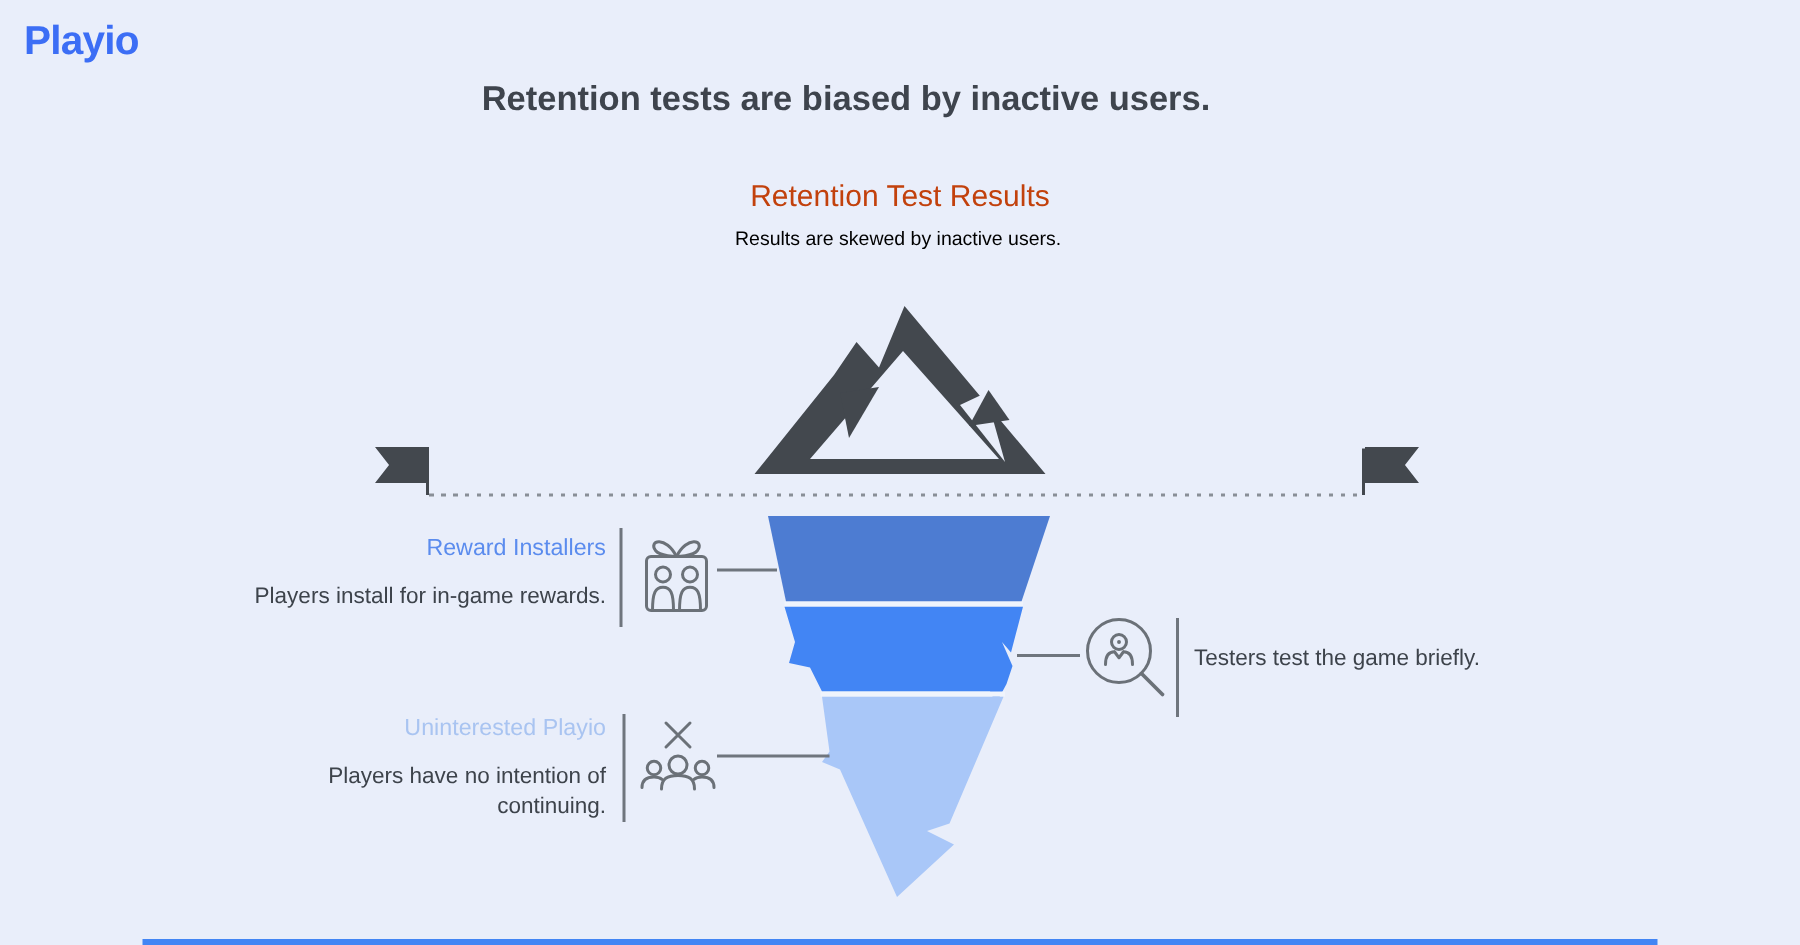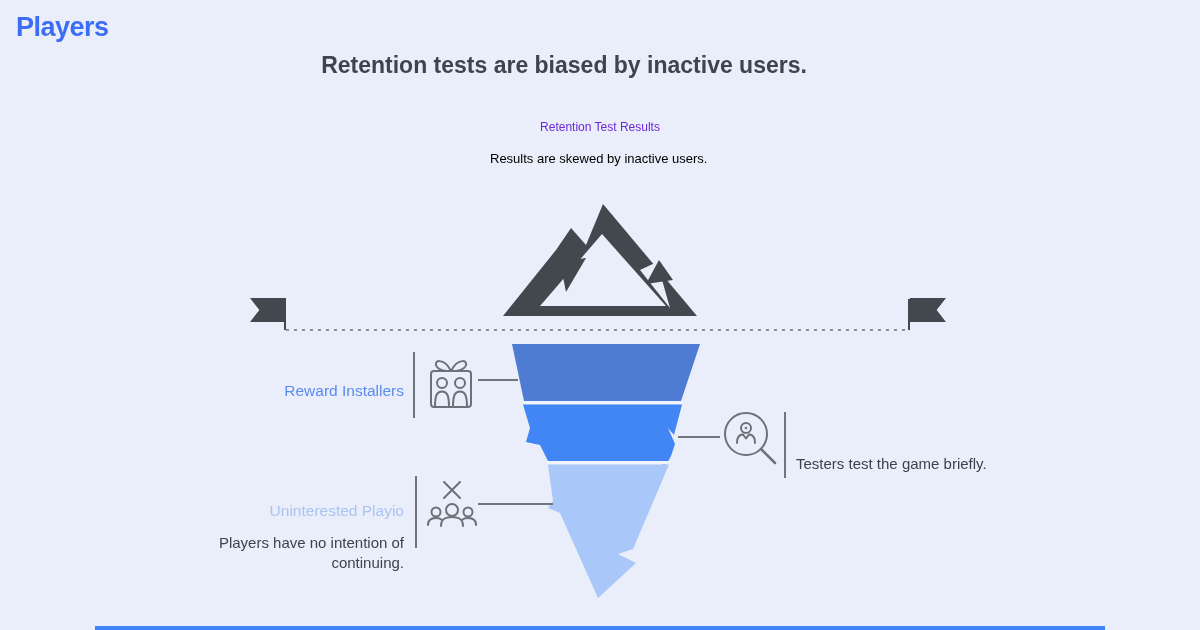--- a/index.html
+++ b/index.html
@@ -18,21 +18,21 @@
     font-size: 27px; font-weight: bold;
     color: #3c6ef5; letter-spacing: -0.5px;
   }
   .main-title {
     left: 0; top: 52px; width: 1128px;
     text-align: center;
     font-size: 23px; font-weight: bold; color: #3e444d;
   }
   .sub-heading {
     left: 0; top: 120px; width: 1200px;
-    text-align: center; font-size: 12px; color: #6d28d9;
+    text-align: center; font-size: 20px; color: #c2410c;
   }
   .sub-desc {
     left: 490px; top: 151px; width: 220px;
     text-align: left; font-size: 13px; line-height: 1.25; color: #000000;
   }
 
   
   .dotted-line {
     left: 286px; top: 329px; width: 622px; height: 2px;
     background: repeating-linear-gradient(90deg, #898f97 0 3px, transparent 3px 8px);
@@ -43,39 +43,39 @@
   .flag-left { left: 250px; clip-path: polygon(0 0, 100% 0, 100% 100%, 0 100%, 26% 50%); }
   .flag-right { left: 910px; clip-path: polygon(0 0, 100% 0, 74% 50%, 100% 100%, 0 100%); }
   .flag-pole { width: 2px; height: 31px; background: #43484e; top: 299px; }
   .pole-left { left: 284px; }
   .pole-right { left: 908px; }
 
   
   .connector { height: 2px; background: #6f757d; }
   .divider-v { width: 2px; background: #6f757d; }
 
-  .label-block { width: 300px; margin-top: 25px; }
+  .label-block { width: 300px; }
   .label-block .seg-label { font-size: 15.5px; font-weight: 500; }
   .label-block .seg-desc { font-size: 15px; line-height: 1.3; color: #3d434b; margin-top: 13px; }
   .align-right { text-align: right; }
   .align-left { text-align: left; }
   .block-1 { right: 796px; top: 357px; }
   .block-1 .seg-label { color: #5b8cee; }
   .block-2 { right: 796px; top: 477px; }
   .block-2 .seg-label { color: #a9c4f1; }
   .block-2 .seg-desc { width: 232px; margin-left: auto; }
   .block-3 { left: 796px; top: 416px; }
   .block-3 .seg-label { color: #4285f4; }
 
   .bottom-bar { left: 95px; bottom: 0; width: 1010px; height: 4px; background: #4285f4; }
 </style>
 </head>
 <body>
 
-<div class="abs logo">Players</div>
+<div class="abs logo">Playio</div>
 
 <div class="abs main-title">Retention tests are biased by inactive users.</div>
 
 <div class="abs sub-heading">Retention Test Results</div>
 <div class="abs sub-desc">Results are skewed by inactive users.</div>
 
 <svg class="abs" style="left:500px; top:202px;" width="200" height="118" viewBox="0 0 200 118">
   <path fill="#43484e" fill-rule="evenodd" d="M103,2 L197,114 L3,114 L56,48 L71,26 L86,43 Z M102,32 L166,104 L40,104 Z"></path>
   <path fill="#43484e" d="M60,60 L86,56 L66,90 Z"></path>
   <path fill="#e9eefa" d="M140,68 L170,106 L157,60 Z"></path>
@@ -133,20 +133,21 @@
     <circle cx="27" cy="27" r="21"></circle>
     <line x1="42" y1="42" x2="56" y2="56" stroke-width="2.5"></line>
     <circle cx="27" cy="21" r="5"></circle>
     <circle cx="27" cy="21" r="1.3" fill="#6b7178" stroke="none"></circle>
     <path d="M18,36 C18,29.5 21,27.5 24,27.5 M36,36 C36,29.5 33,27.5 30,27.5 M24,27.5 L27,31.5 L30,27.5"></path>
   </g>
 </svg>
 
 <div class="abs label-block align-right block-1">
   <div class="seg-label">Reward Installers</div>
+  <div class="seg-desc">Players install for in-game rewards.</div>
 </div>
 
 <div class="abs label-block align-right block-2">
   <div class="seg-label">Uninterested Playio</div>
   <div class="seg-desc">Players have no intention of continuing.</div>
 </div>
 
 <div class="abs label-block align-left block-3">
   <div class="seg-desc">Testers test the game briefly.</div>
 </div>

